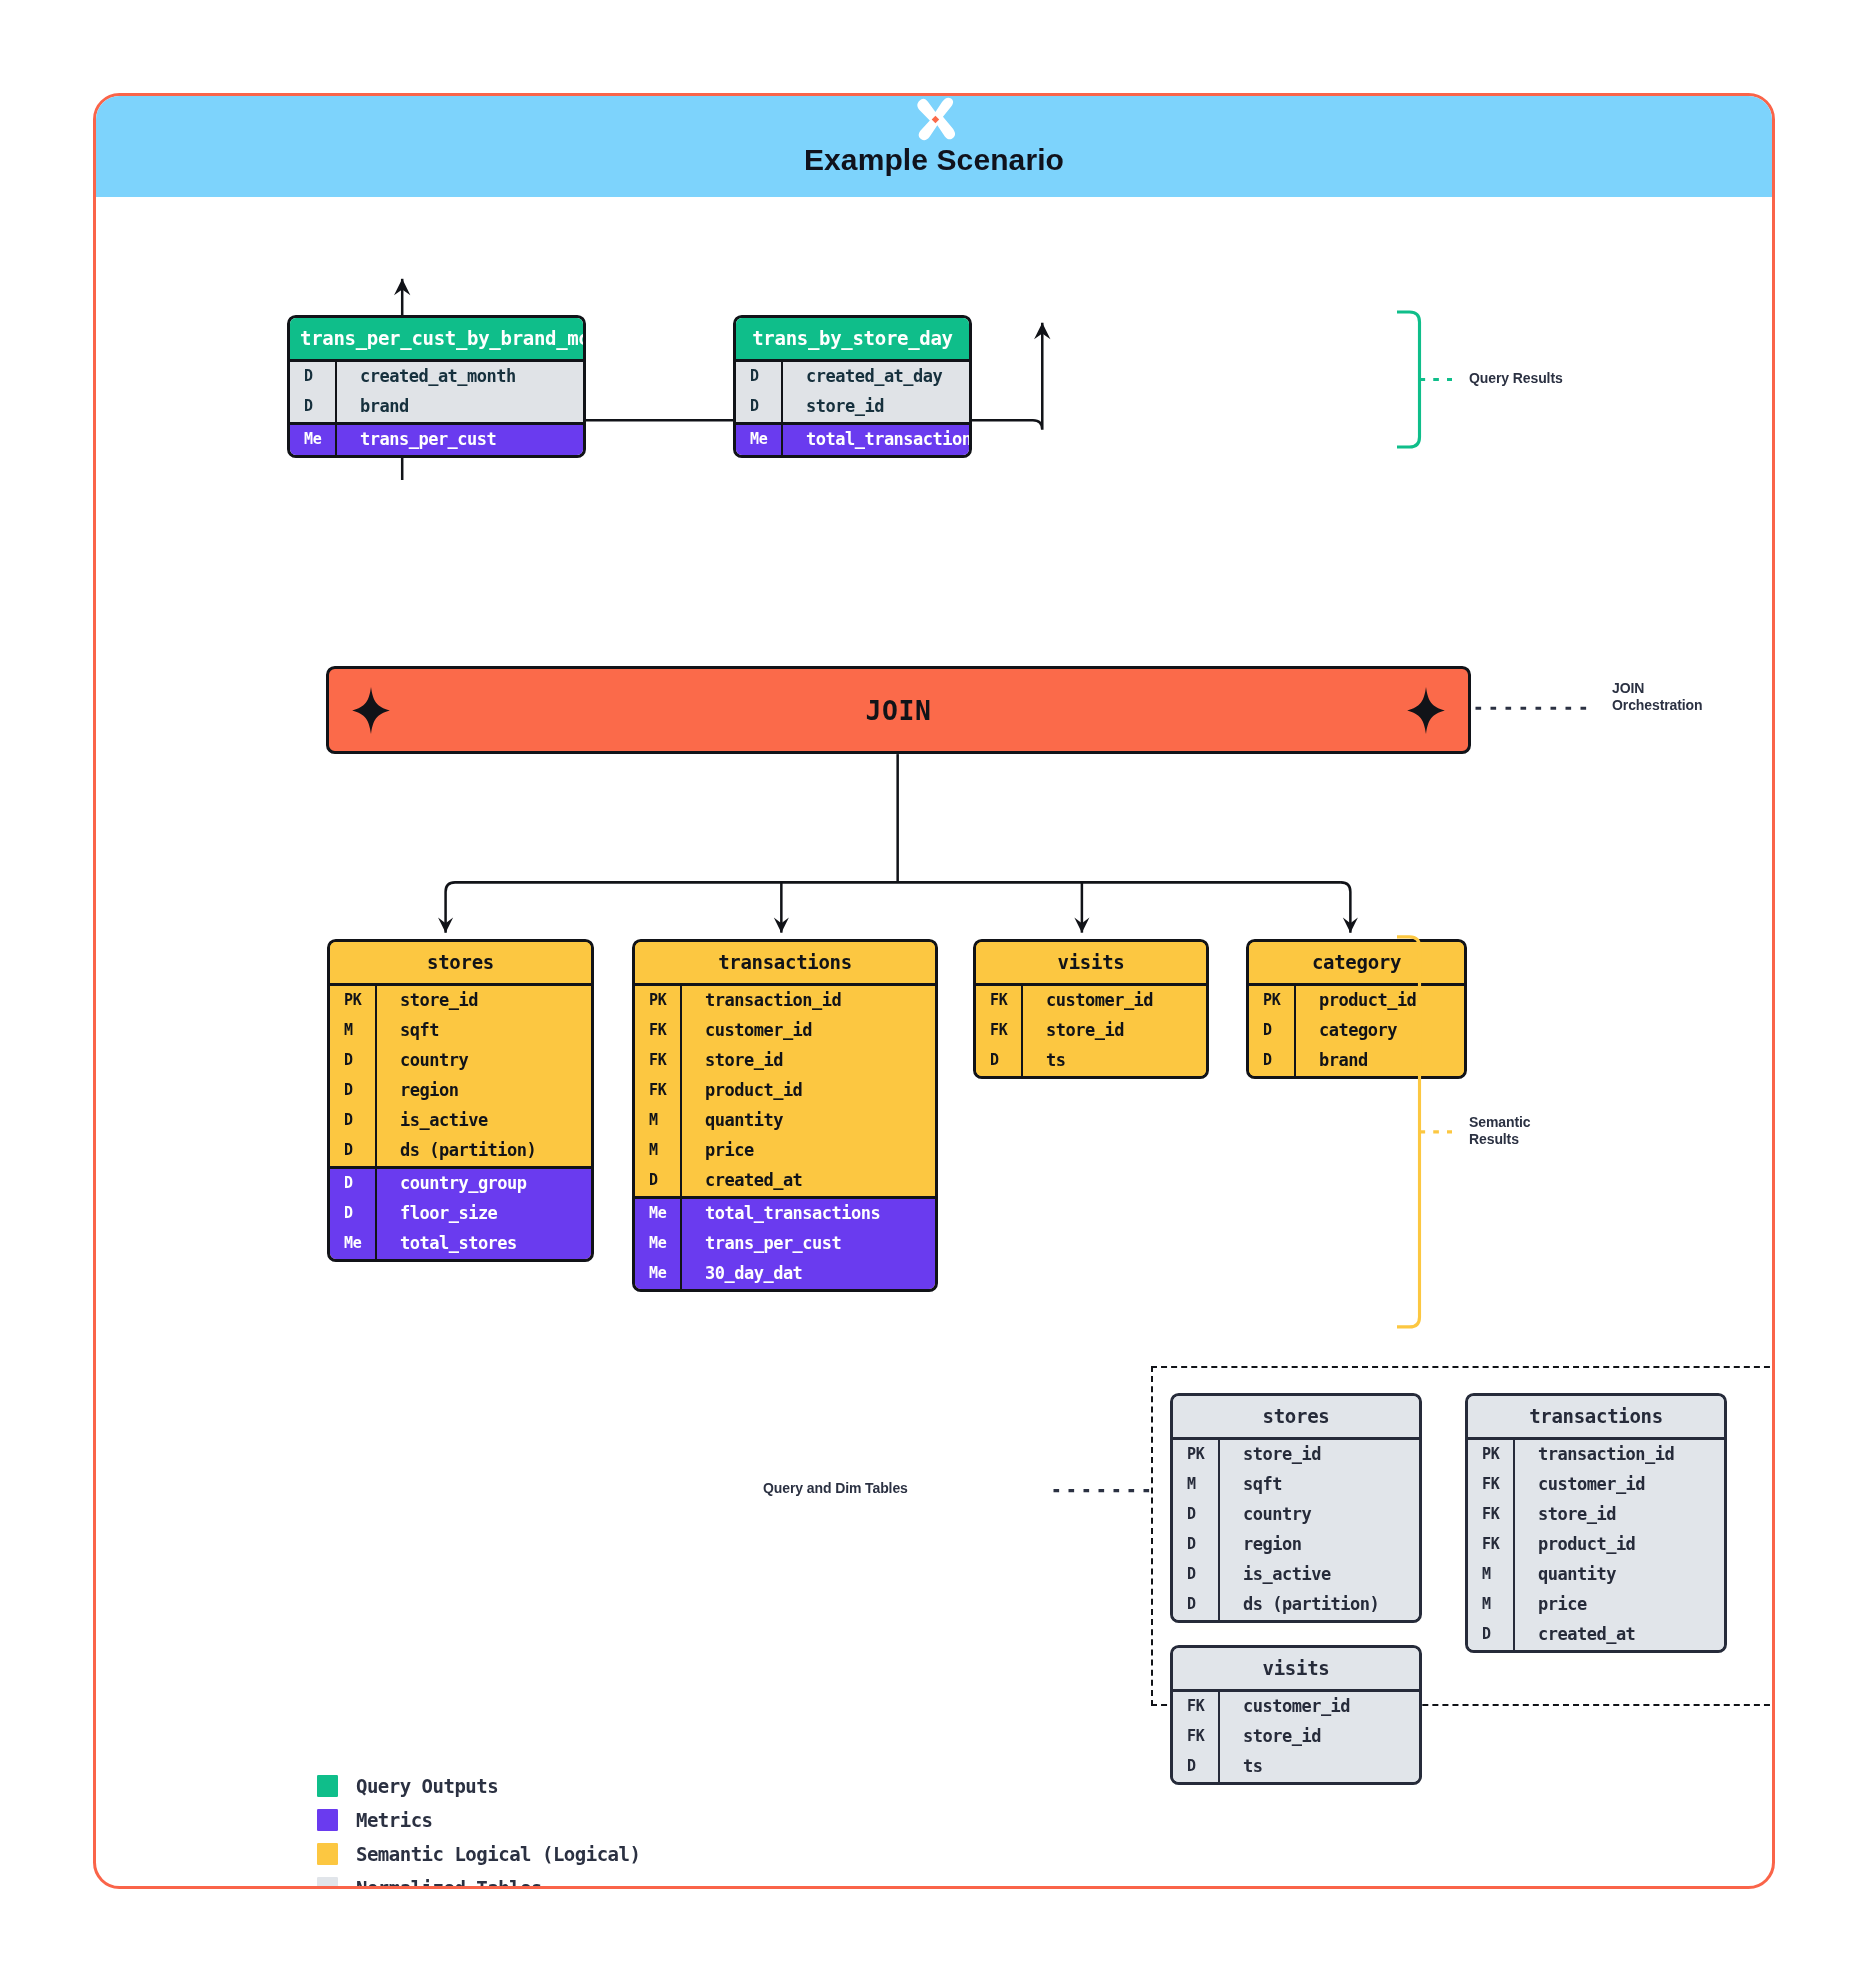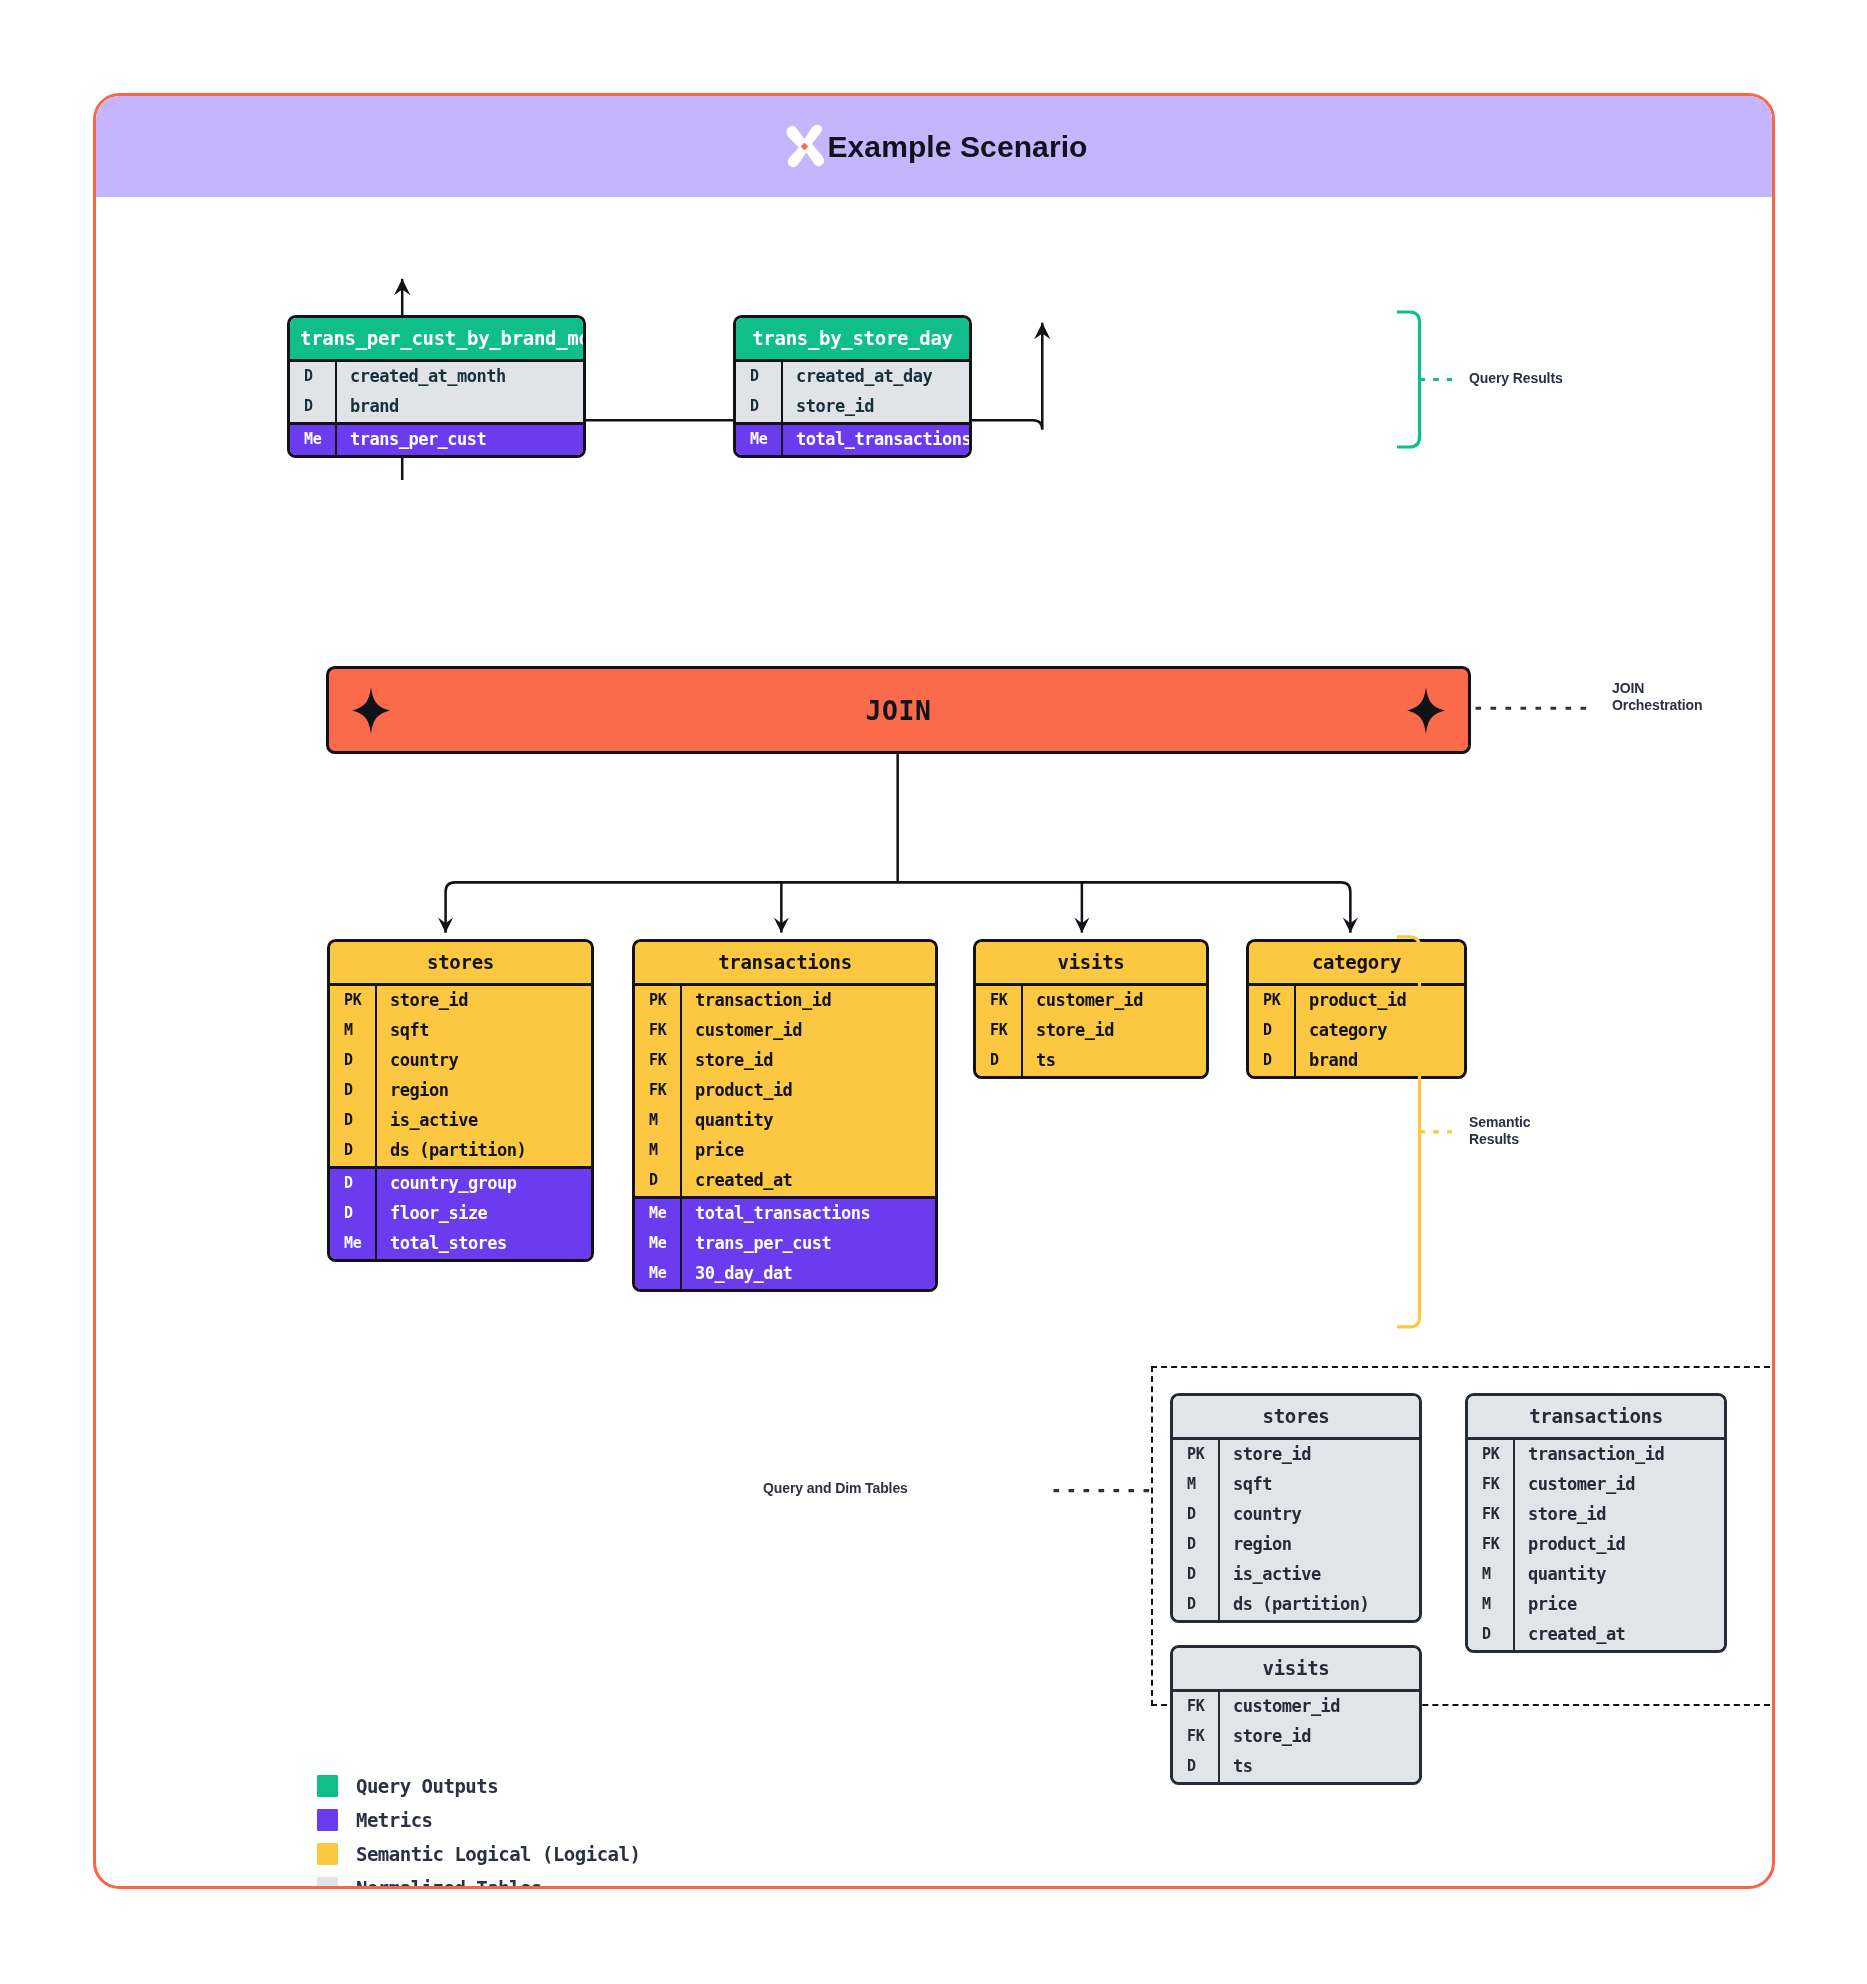--- a/index.html
+++ b/index.html
@@ -26,26 +26,27 @@
     border-radius: 26.4px;
     background: #ffffff;
     box-sizing: border-box;
     overflow: hidden;
   }
   #app-header {
     position: absolute;
     left: 0; top: 0;
     width: 100%;
     height: 101px;
-    background: #c4b5fd;
+    background: #7dd3fc;
     display: flex;
     align-items: center;
-    justify-content: center;
+    justify-content: flex-start;
     padding: 0 31px;
     box-sizing: border-box;
+    flex-direction: column;
   }
   #app-logo { width: 47px; height: 47px; }
   #app-title {
     font-size: 30px;
     font-weight: 700;
     color: #10121c;
     letter-spacing: 0.1px;
   }
 
   
@@ -87,21 +88,21 @@
     width: 45px;
     min-width: 45px;
     text-align: left;
     padding-left: 14px;
     box-sizing: border-box;
     font-size: 15px;
     letter-spacing: -0.3px;
   }
   .row .v {
     flex: 1;
-    padding-left: 13px;
+    padding-left: 23px;
     border-left: 2.5px solid #111318;
     height: 100%;
     display: flex;
     align-items: center;
     letter-spacing: -0.5px;
     white-space: nowrap;
   }
 
   
   .ent.result .ent-title { background: #0FBE8A; color: #ffffff; }

